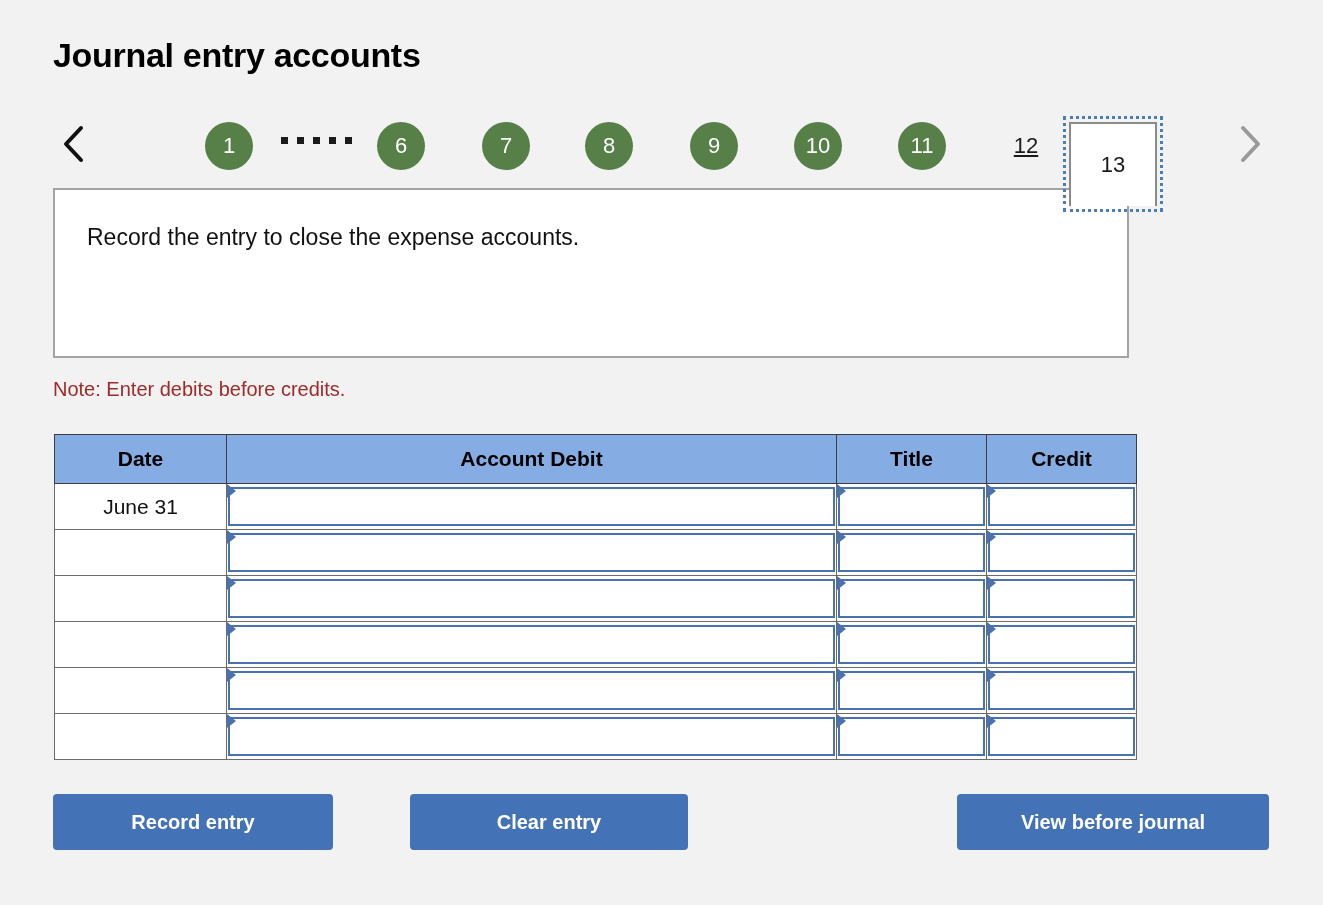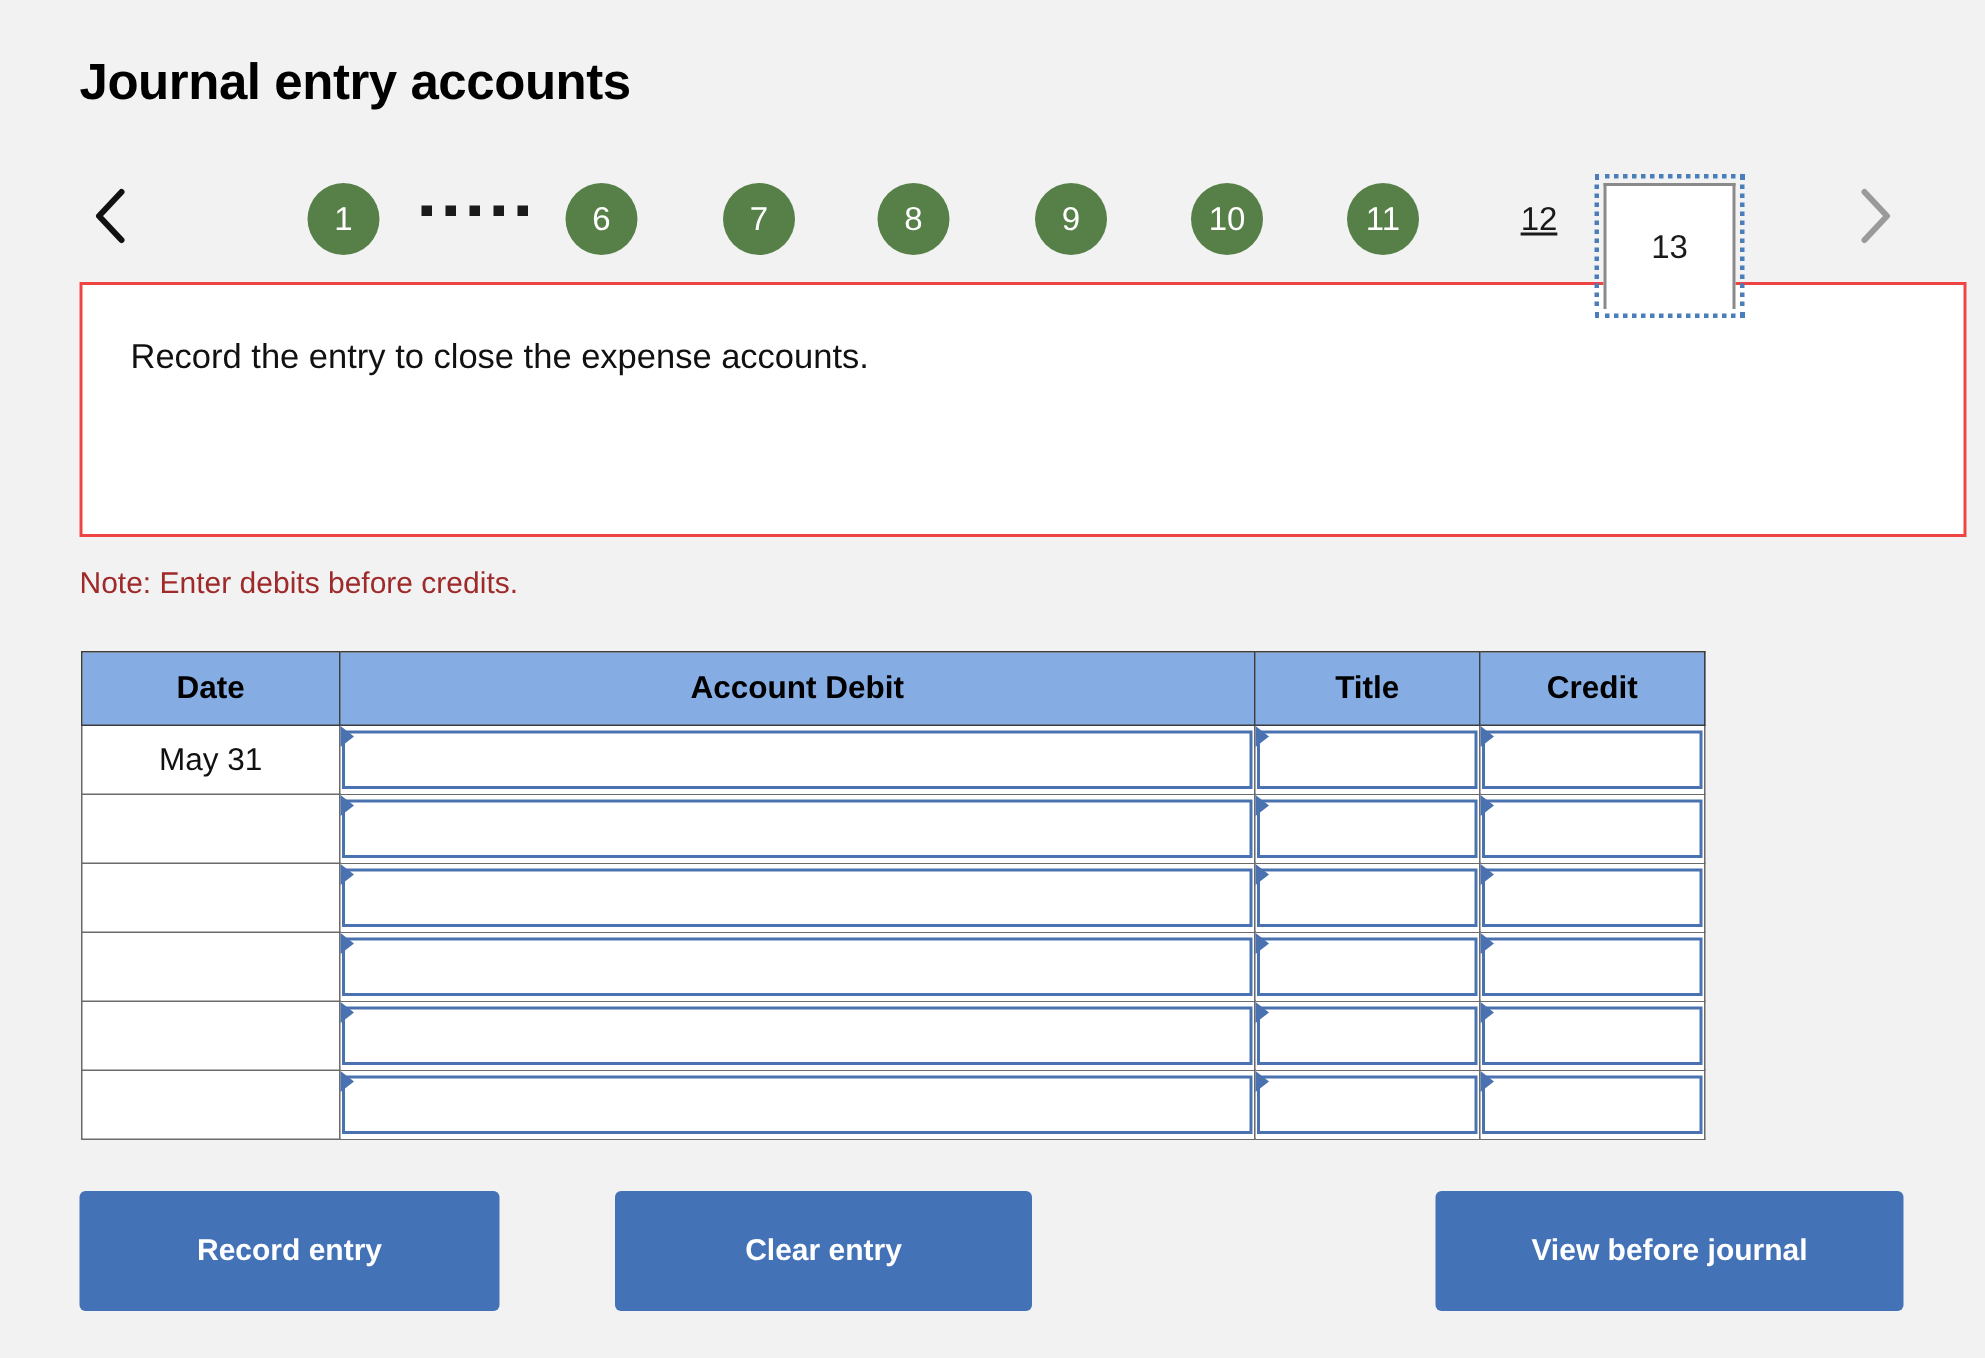--- a/index.html
+++ b/index.html
@@ -103,24 +103,24 @@
     width: 7px;
     height: 7px;
     background: #1a1a1a;
   }
 
   
   .panel {
     position: absolute;
     left: 53px;
     top: 188px;
-    width: 1258px;
+    width: 1076px;
     height: 170px;
     background: #fff;
-    border: 2px solid #ef4444;
+    border: 2px solid #a3a3a3;
     box-sizing: border-box;
     z-index: 1;
   }
   .panel-text {
     position: absolute;
     left: 32px;
     top: 34px;
     font-size: 23px;
     color: #111;
   }
@@ -200,21 +200,21 @@
   
   .btn {
     position: absolute;
     background: #4372b6;
     color: #fff;
     border: none;
     border-radius: 4px;
     font-family: "Liberation Sans", sans-serif;
     font-size: 20px;
     font-weight: bold;
-    height: 80px;
+    height: 56px;
     cursor: pointer;
     padding: 0;
   }
   .btn-record { left: 53px;  top: 794px; width: 280px; }
   .btn-clear  { left: 410px; top: 794px; width: 278px; }
   .btn-view   { left: 957px; top: 794px; width: 312px; }
 </style>
 </head>
 <body>
 
@@ -272,21 +272,21 @@
     <thead>
       <tr>
         <th>Date</th>
         <th>Account Debit</th>
         <th>Title</th>
         <th>Credit</th>
       </tr>
     </thead>
     <tbody id="jtable-body">
         <tr>
-          <td class="cell-date">May 31</td>
+          <td class="cell-date">June 31</td>
           <td class="inputcell">
             <div class="inputbox"></div>
             <span class="tri"></span>
           </td>
           <td class="inputcell">
             <div class="inputbox"></div>
             <span class="tri"></span>
           </td>
           <td class="inputcell">
             <div class="inputbox"></div>

